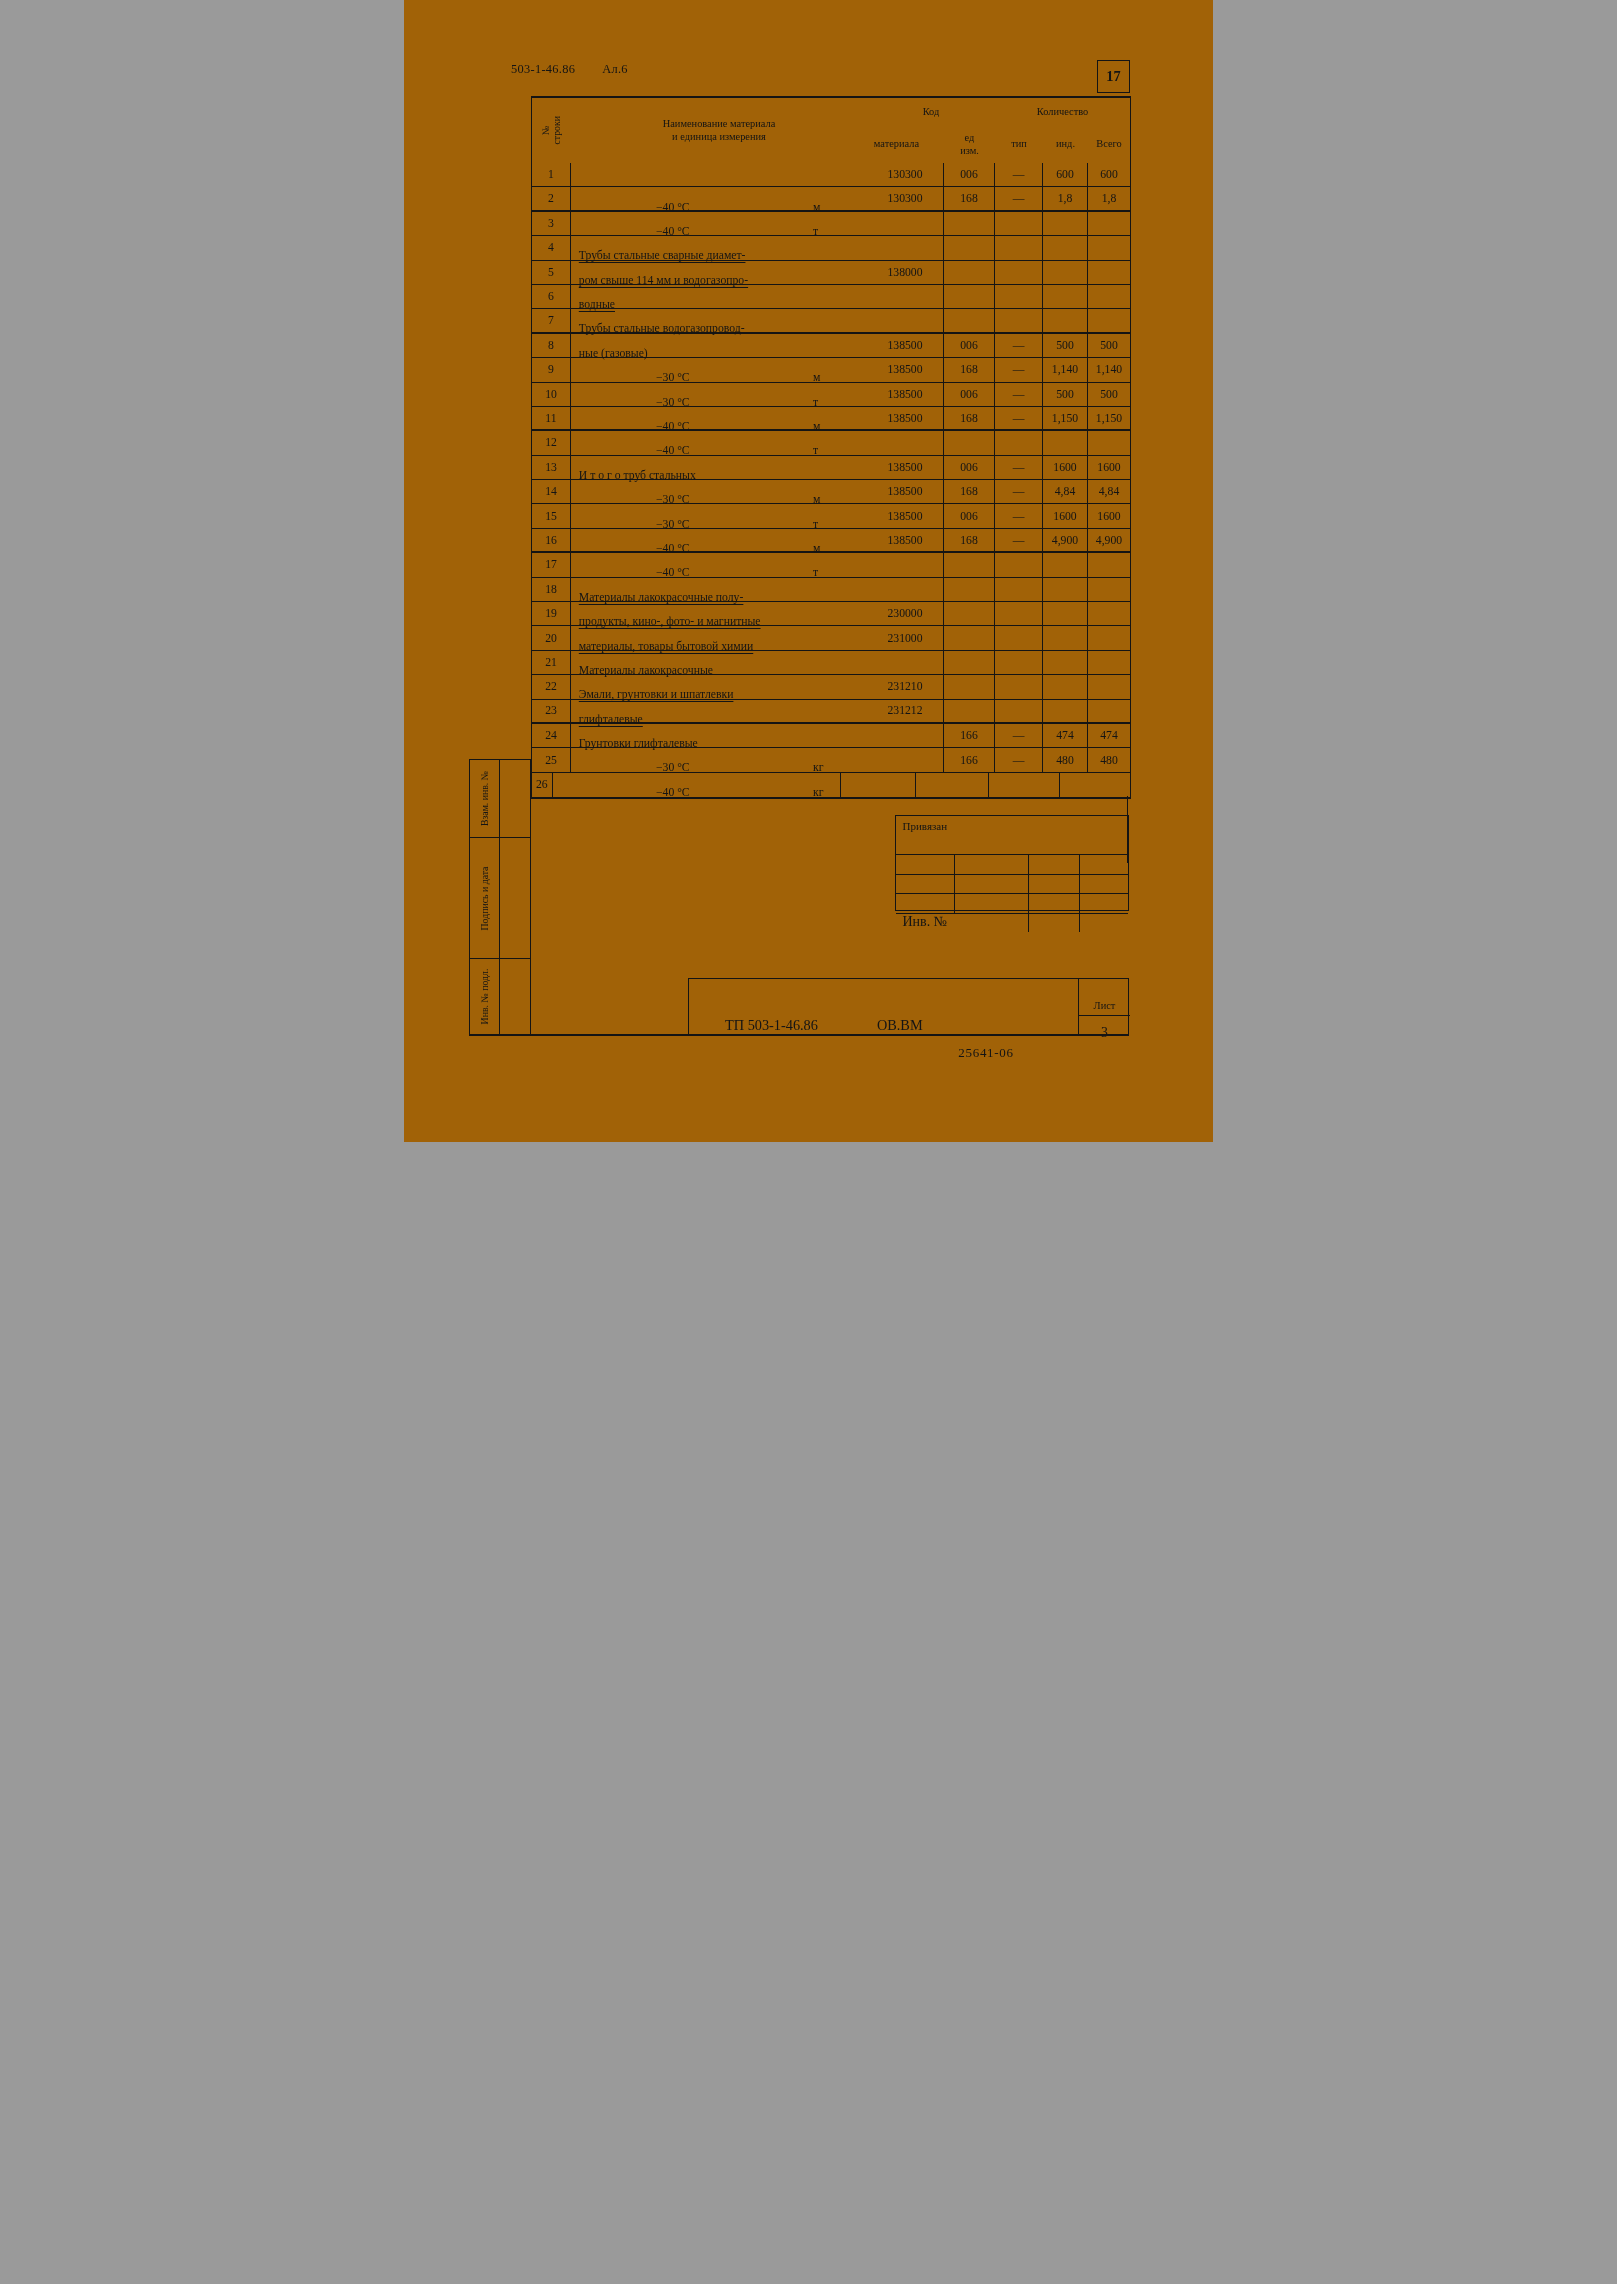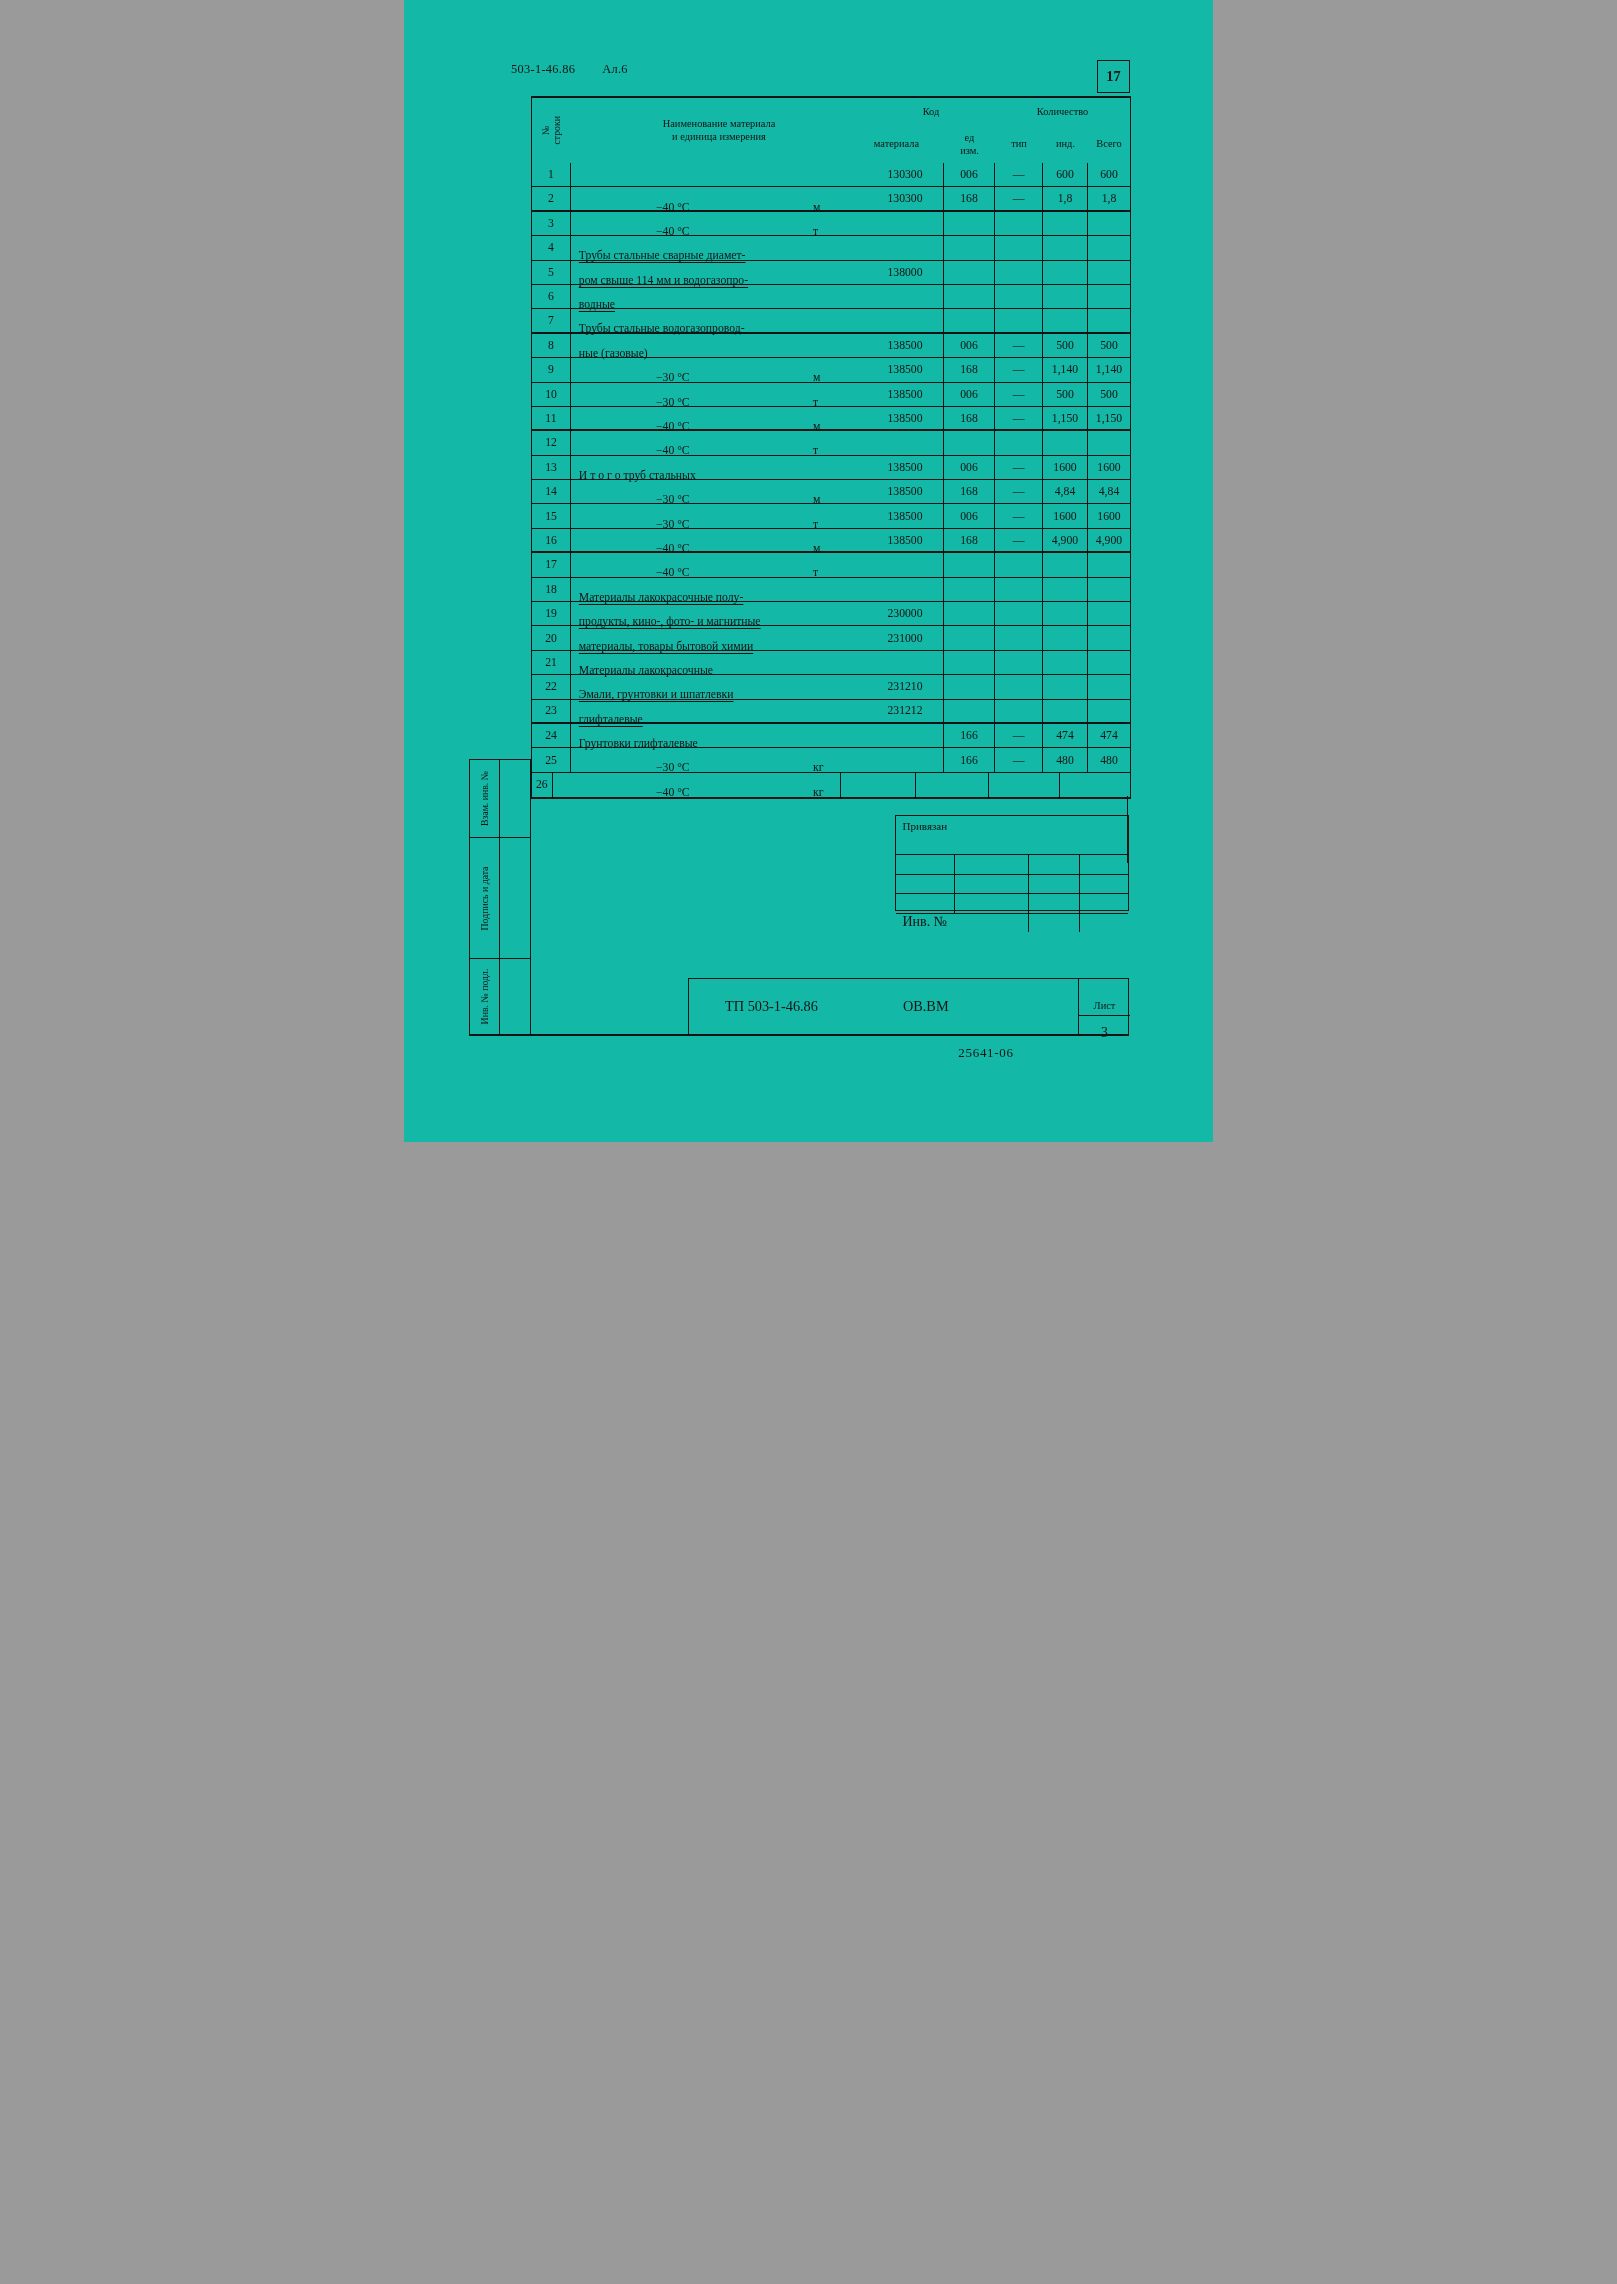--- a/index.html
+++ b/index.html
@@ -1,17 +1,17 @@
 <!DOCTYPE html>
 <html style="font-size:10.4px"><head>
 <meta charset="utf-8">
 <style>
   html,body{margin:0;padding:0;background:#9a9a9a;}
   .sheet{
-    position:relative;width:809px;height:1142px;margin:0 auto;background:#14b8a6;
+    position:relative;width:809px;height:1142px;margin:0 auto;background:#a16207;
     font-family:"Liberation Serif","DejaVu Serif",serif;color:#141414;overflow:hidden;
   }
   .abs{position:absolute;}
   
   .doc-header{left:107px;top:62px;font-size:12.4px;letter-spacing:0.3px;}
   .doc-header .album{margin-left:27px;}
   .pagebox{left:693px;top:60px;width:31px;height:31px;border:1.6px solid #141414;
     display:flex;align-items:center;justify-content:center;font-size:14.3px;font-weight:bold;}
   
   .tbl{left:127px;top:96px;width:598px;height:699px;border:1.3px solid #141414;
@@ -60,21 +60,21 @@
   .p-grid-row{position:relative;height:19.5px;box-sizing:border-box;border-bottom:1.3px solid #141414;display:flex;}
   .p-grid-row .pc{box-sizing:border-box;border-right:1.3px solid #141414;height:100%;}
   .pc.w1{width:59px;}.pc.w2{width:74px;}.pc.w3{width:51px;}.pc.w4{width:48px;border-right:none;}
   .p-inv{position:relative;height:18px;display:flex;font-size:14px;}
   .p-inv .lab{width:133px;box-sizing:border-box;border-right:1.3px solid #141414;display:flex;
     align-items:flex-end;padding:0 0 1.3px 6.5px;}
   .p-inv .m1{width:51px;box-sizing:border-box;border-right:1.3px solid #141414;}
   
   .titlebar{left:284px;top:978px;width:441px;height:57px;border:1.6px solid #141414;box-sizing:border-box;}
   .tb-main{position:absolute;left:0;top:0;width:390px;height:100%;box-sizing:border-box;
-    border-right:1.3px solid #141414;display:flex;align-items:center;padding-left:36px;gap:85px;font-size:14.3px;}
+    border-right:1.3px solid #141414;display:flex;align-items:flex-end;padding-left:36px;gap:59px;font-size:14.3px;}
   .tb-list{position:absolute;left:390px;top:6px;width:51px;height:100%;margin-top:10px;}
   .tb-list .lab{height:21px;box-sizing:border-box;border-bottom:1.3px solid #141414;display:flex;
     align-items:center;justify-content:center;font-size:10.4px;}
   .tb-list .num{height:33px;display:flex;align-items:center;justify-content:center;font-size:13.7px;}
   .connector{left:723px;top:796px;width:1.3px;height:67px;background:#141414;}
   .bottomline{left:65px;top:1034px;width:660px;height:1.6px;background:#141414;}
   .footer-code{left:491px;top:1045px;width:182px;text-align:center;font-size:13px;letter-spacing:0.7px;}
 </style>
 </head>
 <body>

